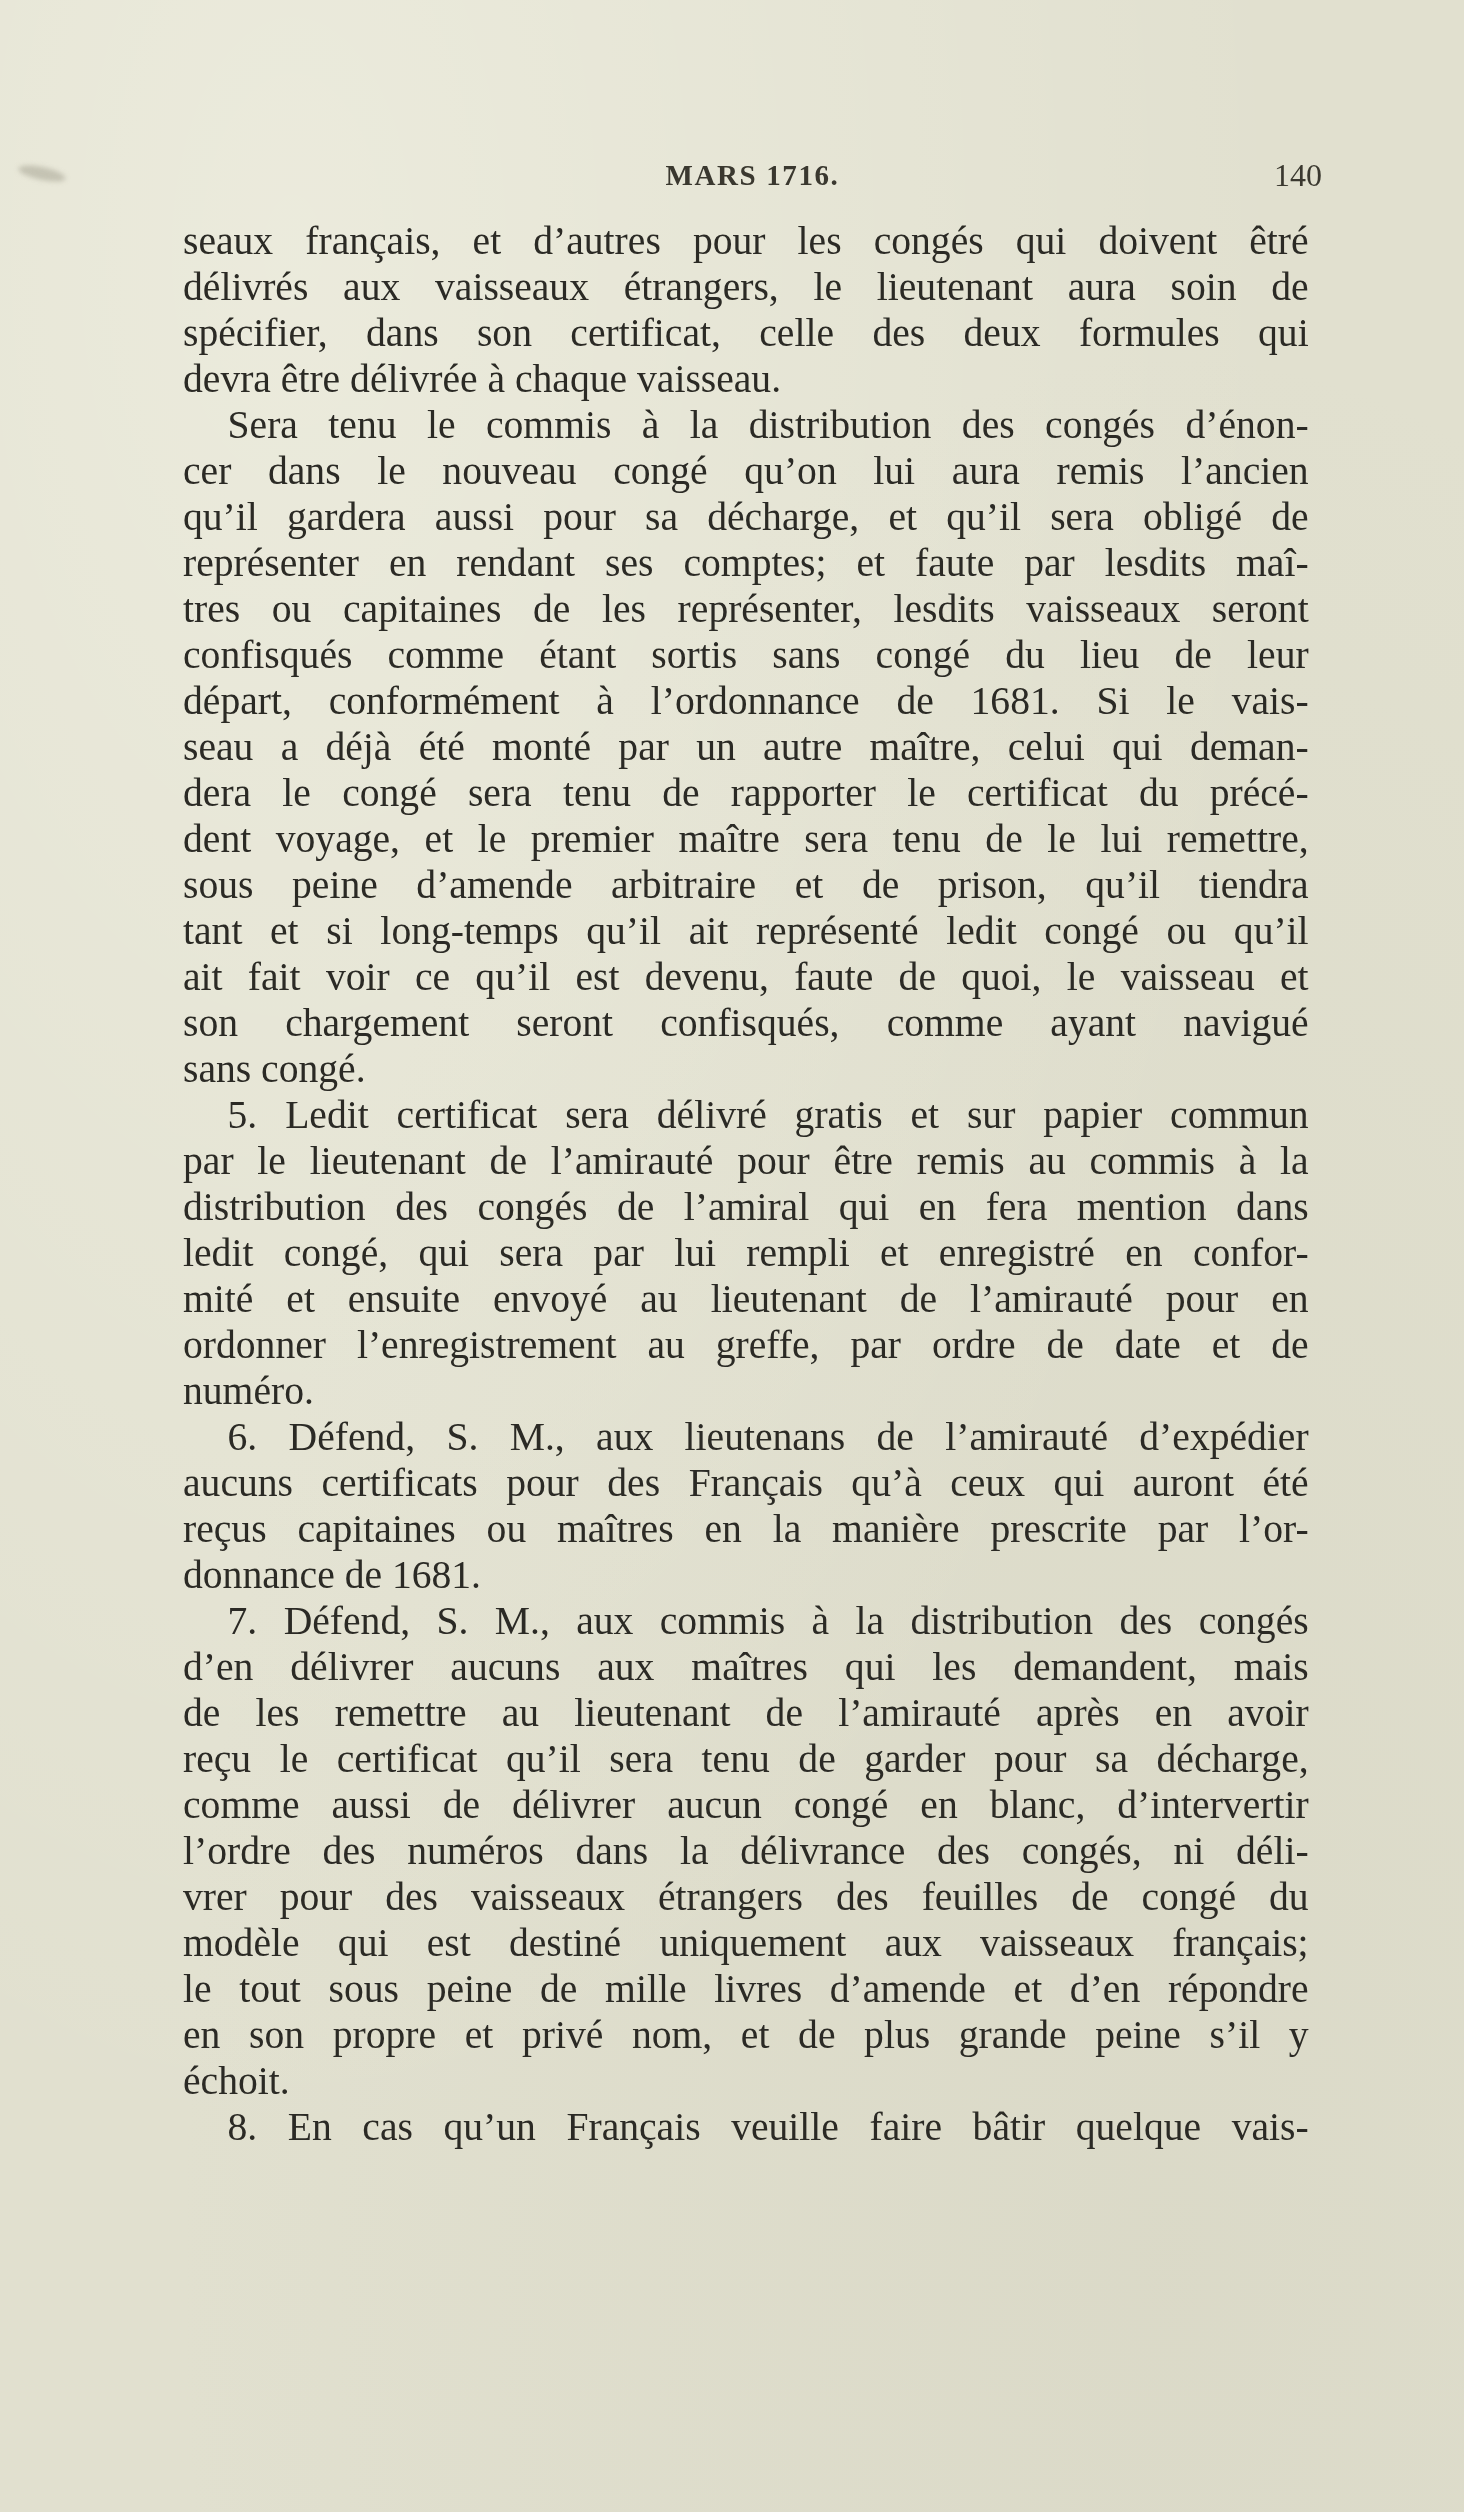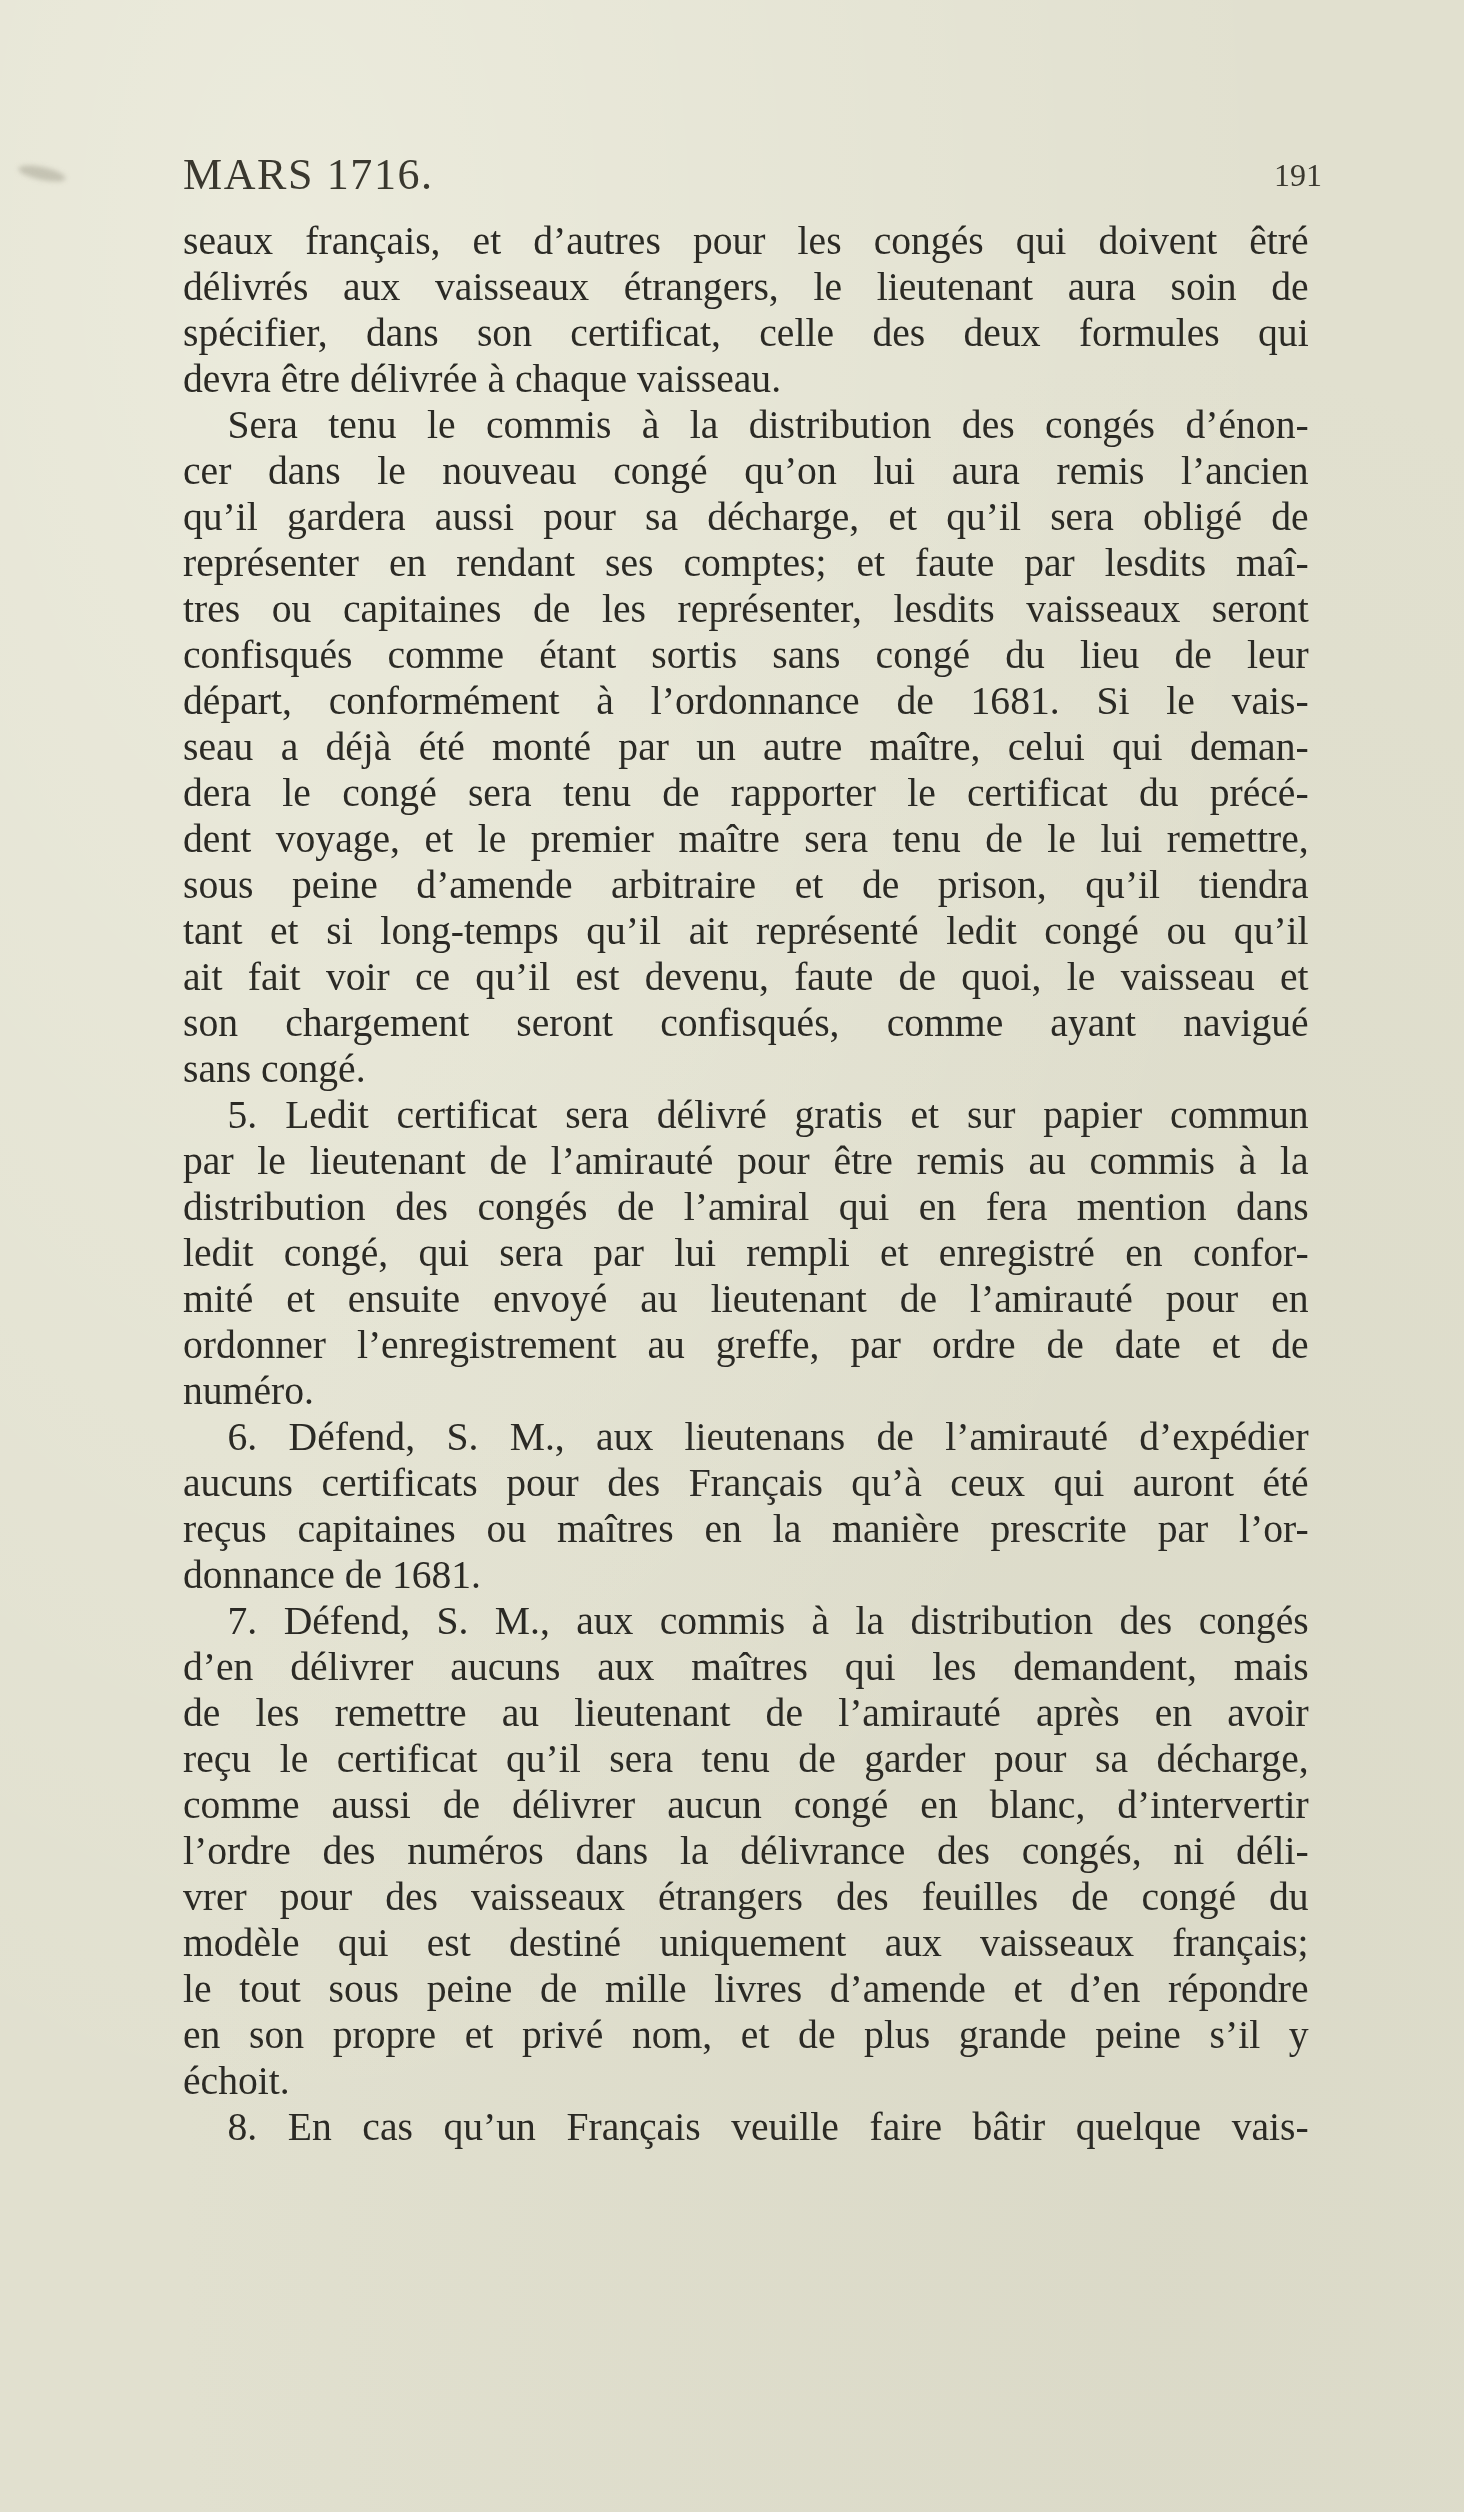--- a/index.html
+++ b/index.html
@@ -36,25 +36,27 @@
   .running-head {
     position: absolute;
     left: 183px;
     top: 151px;
     width: 1139px;
     height: 48px;
   }
   .running-title {
     position: absolute;
     left: 0; right: 0;
+    text-align: center;
     top: 0;
-    font-size: 44px;
+    font-size: 29px;
     letter-spacing: 1.6px;
     line-height: 48px;
     color: #3a382f;
+    font-weight: bold;
   }
   .page-number {
     position: absolute;
     right: 0;
     top: 0;
     font-size: 32px;
     line-height: 48px;
     color: #3a382f;
   }
   .text-block {
@@ -84,21 +86,21 @@
   }
 </style>
 </head>
 <body>
 
 <div class="page">
   <div class="smudge"></div>
 
   <div class="running-head">
     <div class="running-title">MARS 1716.</div>
-    <div class="page-number">191</div>
+    <div class="page-number">140</div>
   </div>
 
   <div class="text-block" id="text-block">
       <span class="line">seaux français, et d’autres pour les congés qui doivent êtré</span>
       <span class="line">délivrés aux vaisseaux étrangers, le lieutenant aura soin de</span>
       <span class="line">spécifier, dans son certificat, celle des deux formules qui</span>
       <span class="line last">devra être délivrée à chaque vaisseau.</span>
       <span class="line indent">Sera tenu le commis à la distribution des congés d’énon-</span>
       <span class="line">cer dans le nouveau congé qu’on lui aura remis l’ancien</span>
       <span class="line">qu’il gardera aussi pour sa décharge, et qu’il sera obligé de</span>

